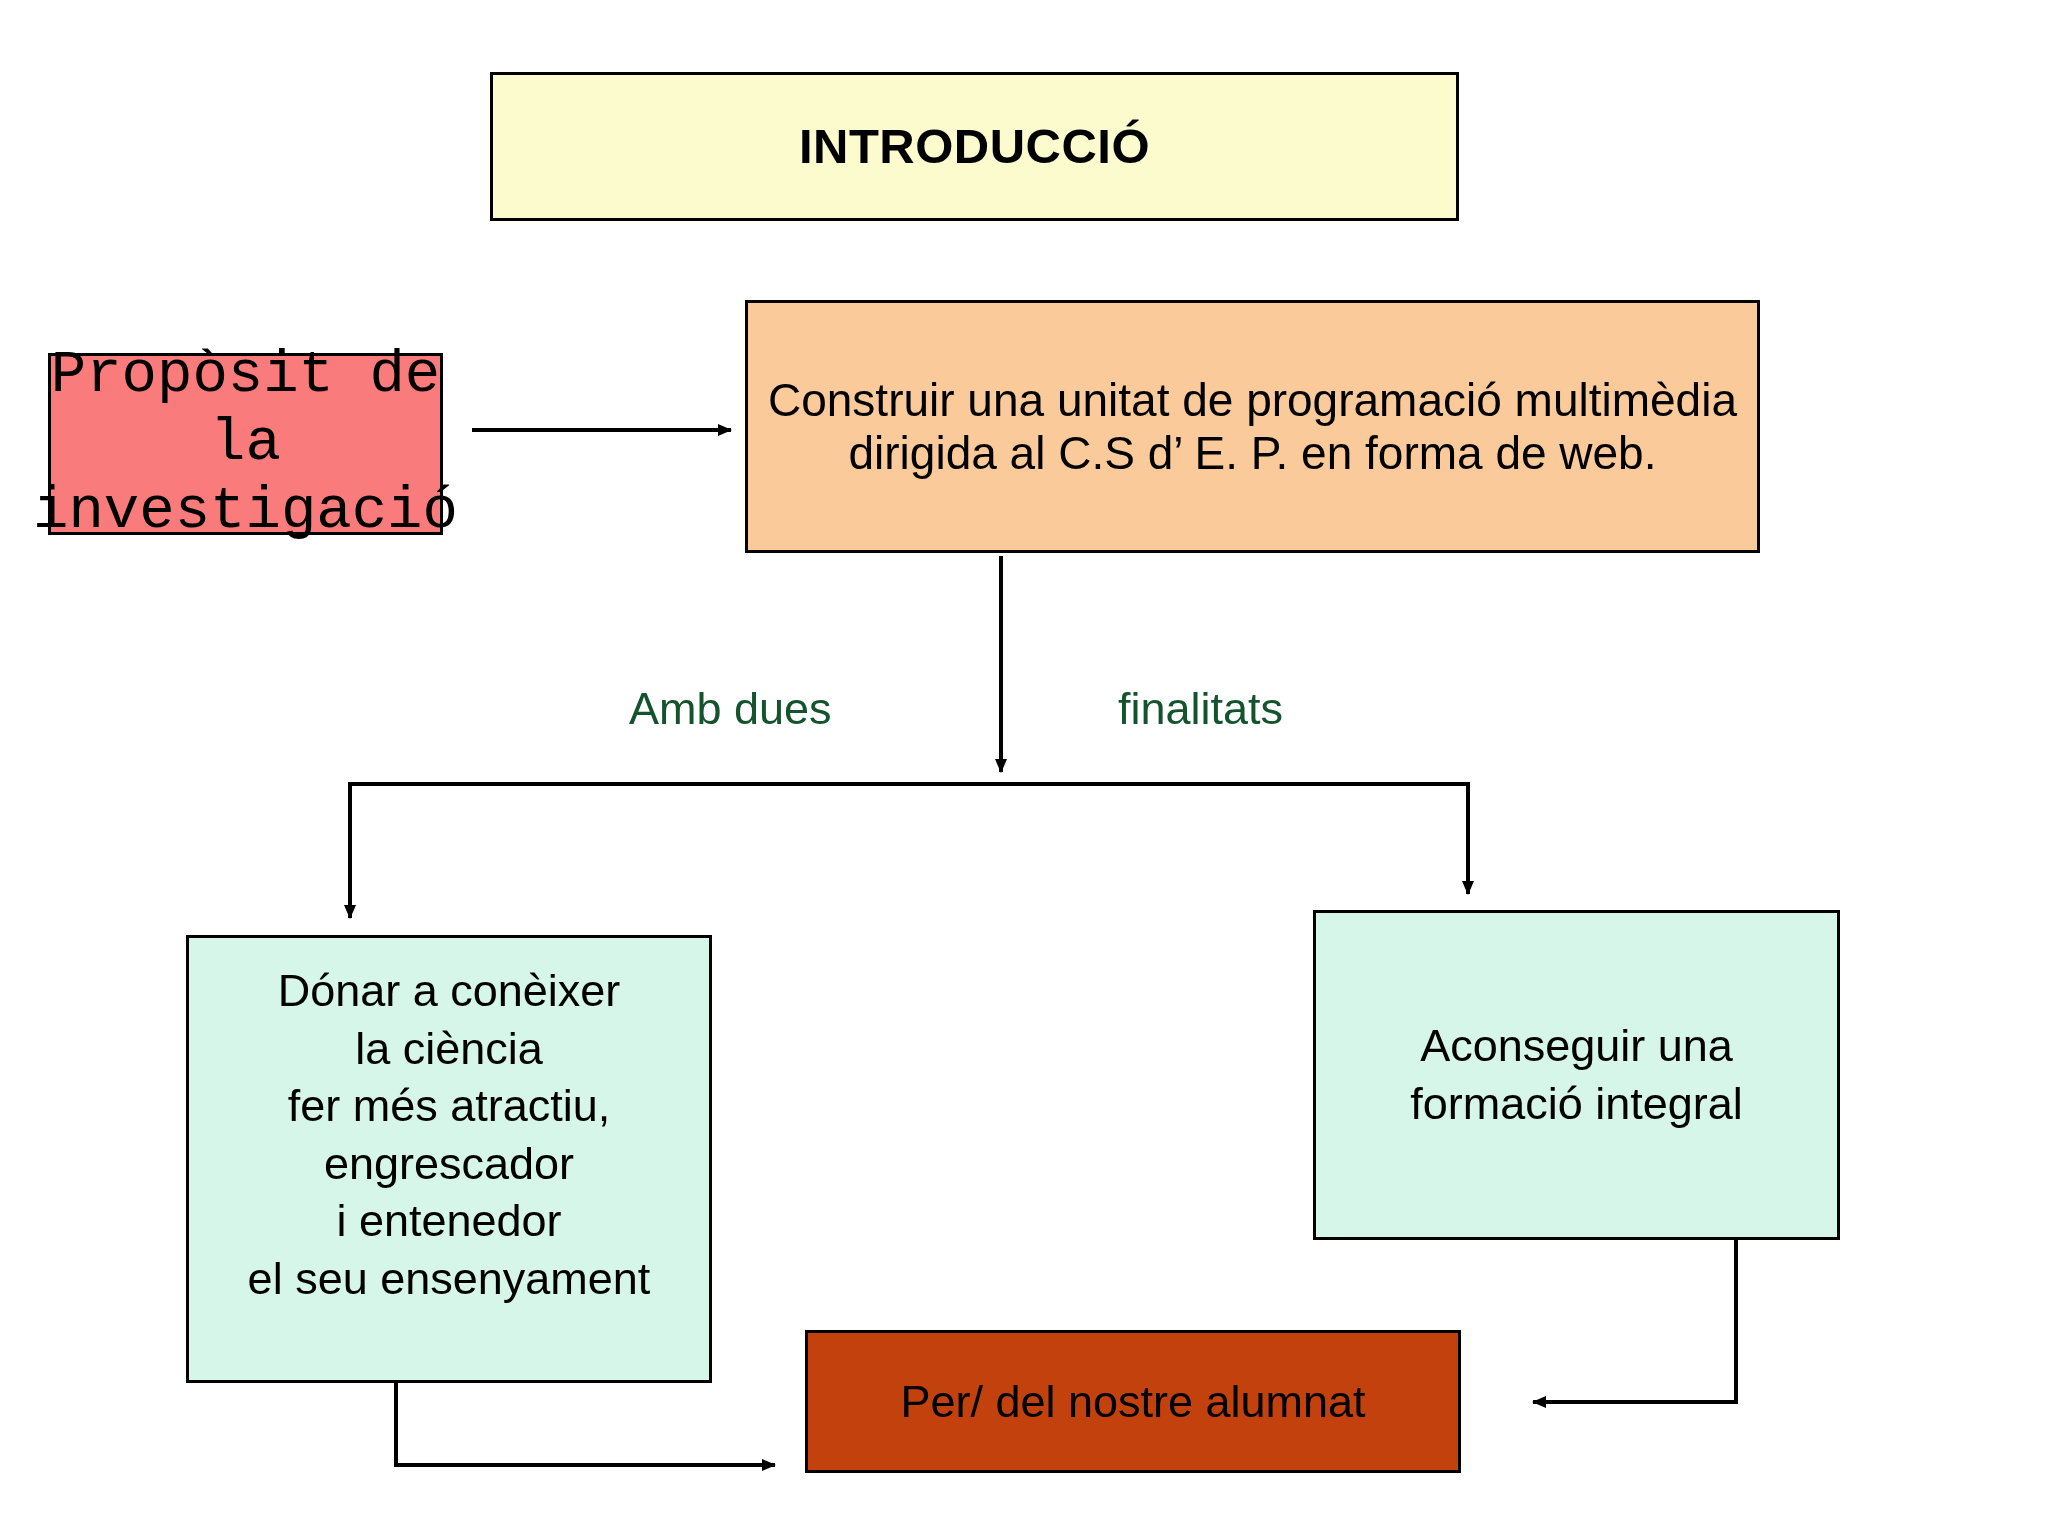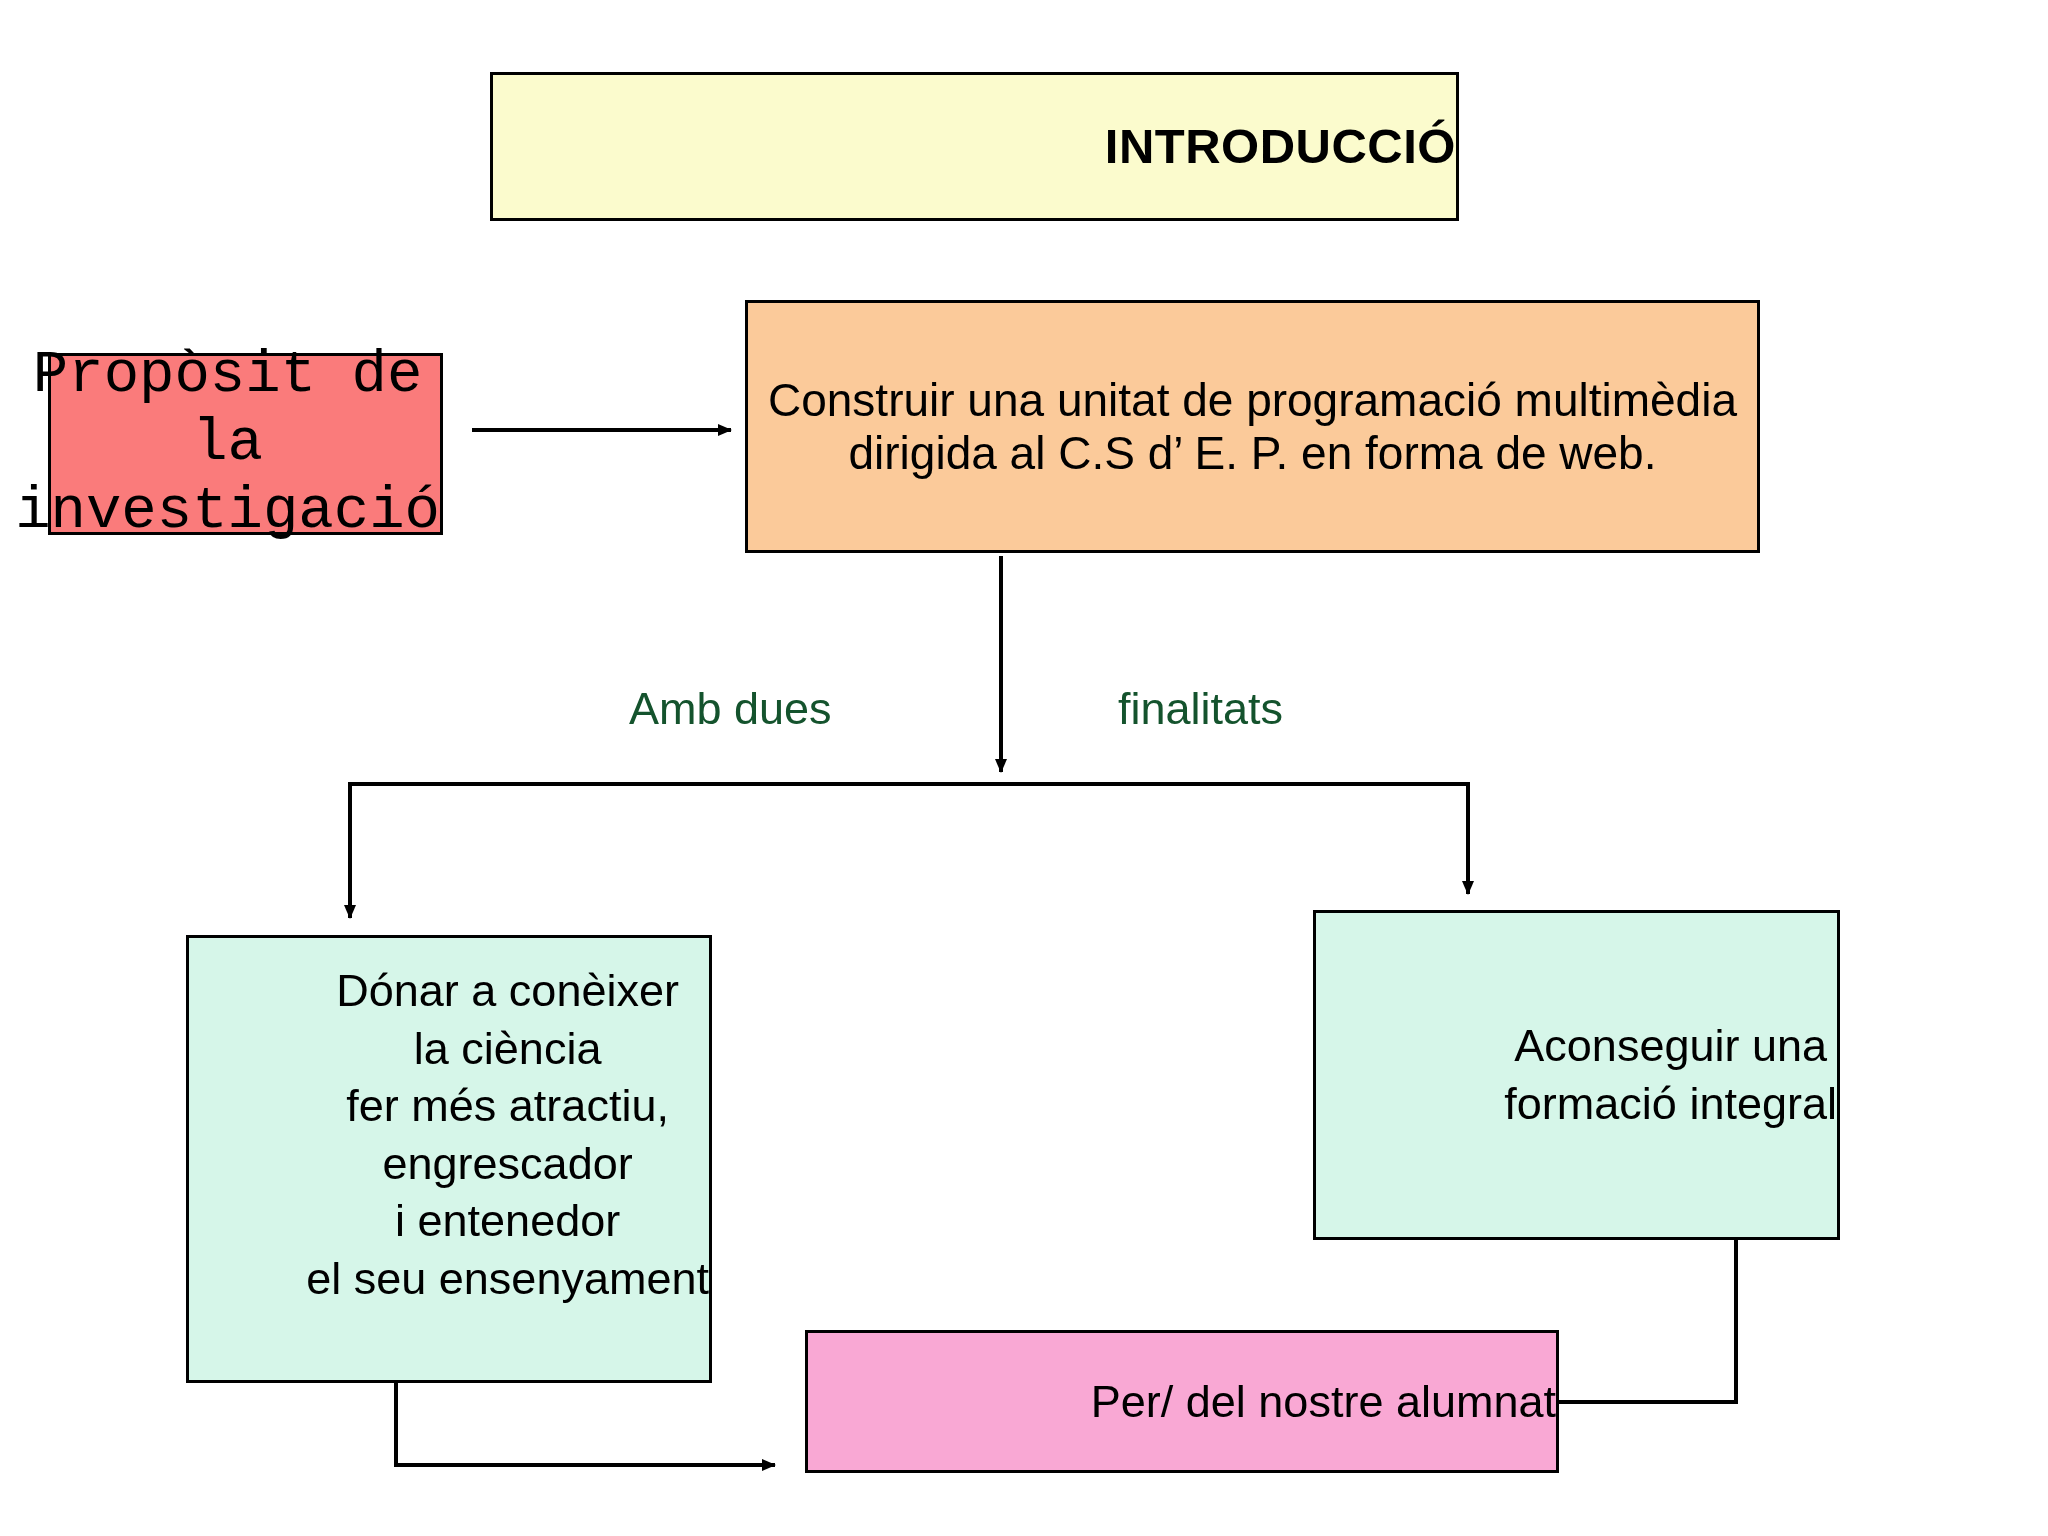--- a/index.html
+++ b/index.html
@@ -16,21 +16,21 @@
     height: 1536px;
     background: #ffffff;
     overflow: hidden;
   }
   .box {
     position: absolute;
     border: 3px solid #000000;
     box-sizing: border-box;
     display: flex;
     align-items: center;
-    justify-content: flex-end;
+    justify-content: center;
     text-align: center;
     color: #000000;
     line-height: 1.15;
     white-space: pre-line;
   }
   
   #title-box {
     left: 490px;
     top: 72px;
     width: 969px;
@@ -79,23 +79,23 @@
     width: 527px;
     height: 330px;
     background: #d6f6e9;
     font-size: 45px;
     line-height: 1.28;
   }
   
   #target-box {
     left: 805px;
     top: 1330px;
-    width: 754px;
+    width: 656px;
     height: 143px;
-    background: #f9a8d4;
+    background: #c2410c;
     font-size: 45px;
   }
   
   .edge-label {
     position: absolute;
     color: #14532d;
     font-size: 45px;
     white-space: nowrap;
   }
   #label-amb-dues { left: 629px; top: 683px; }

